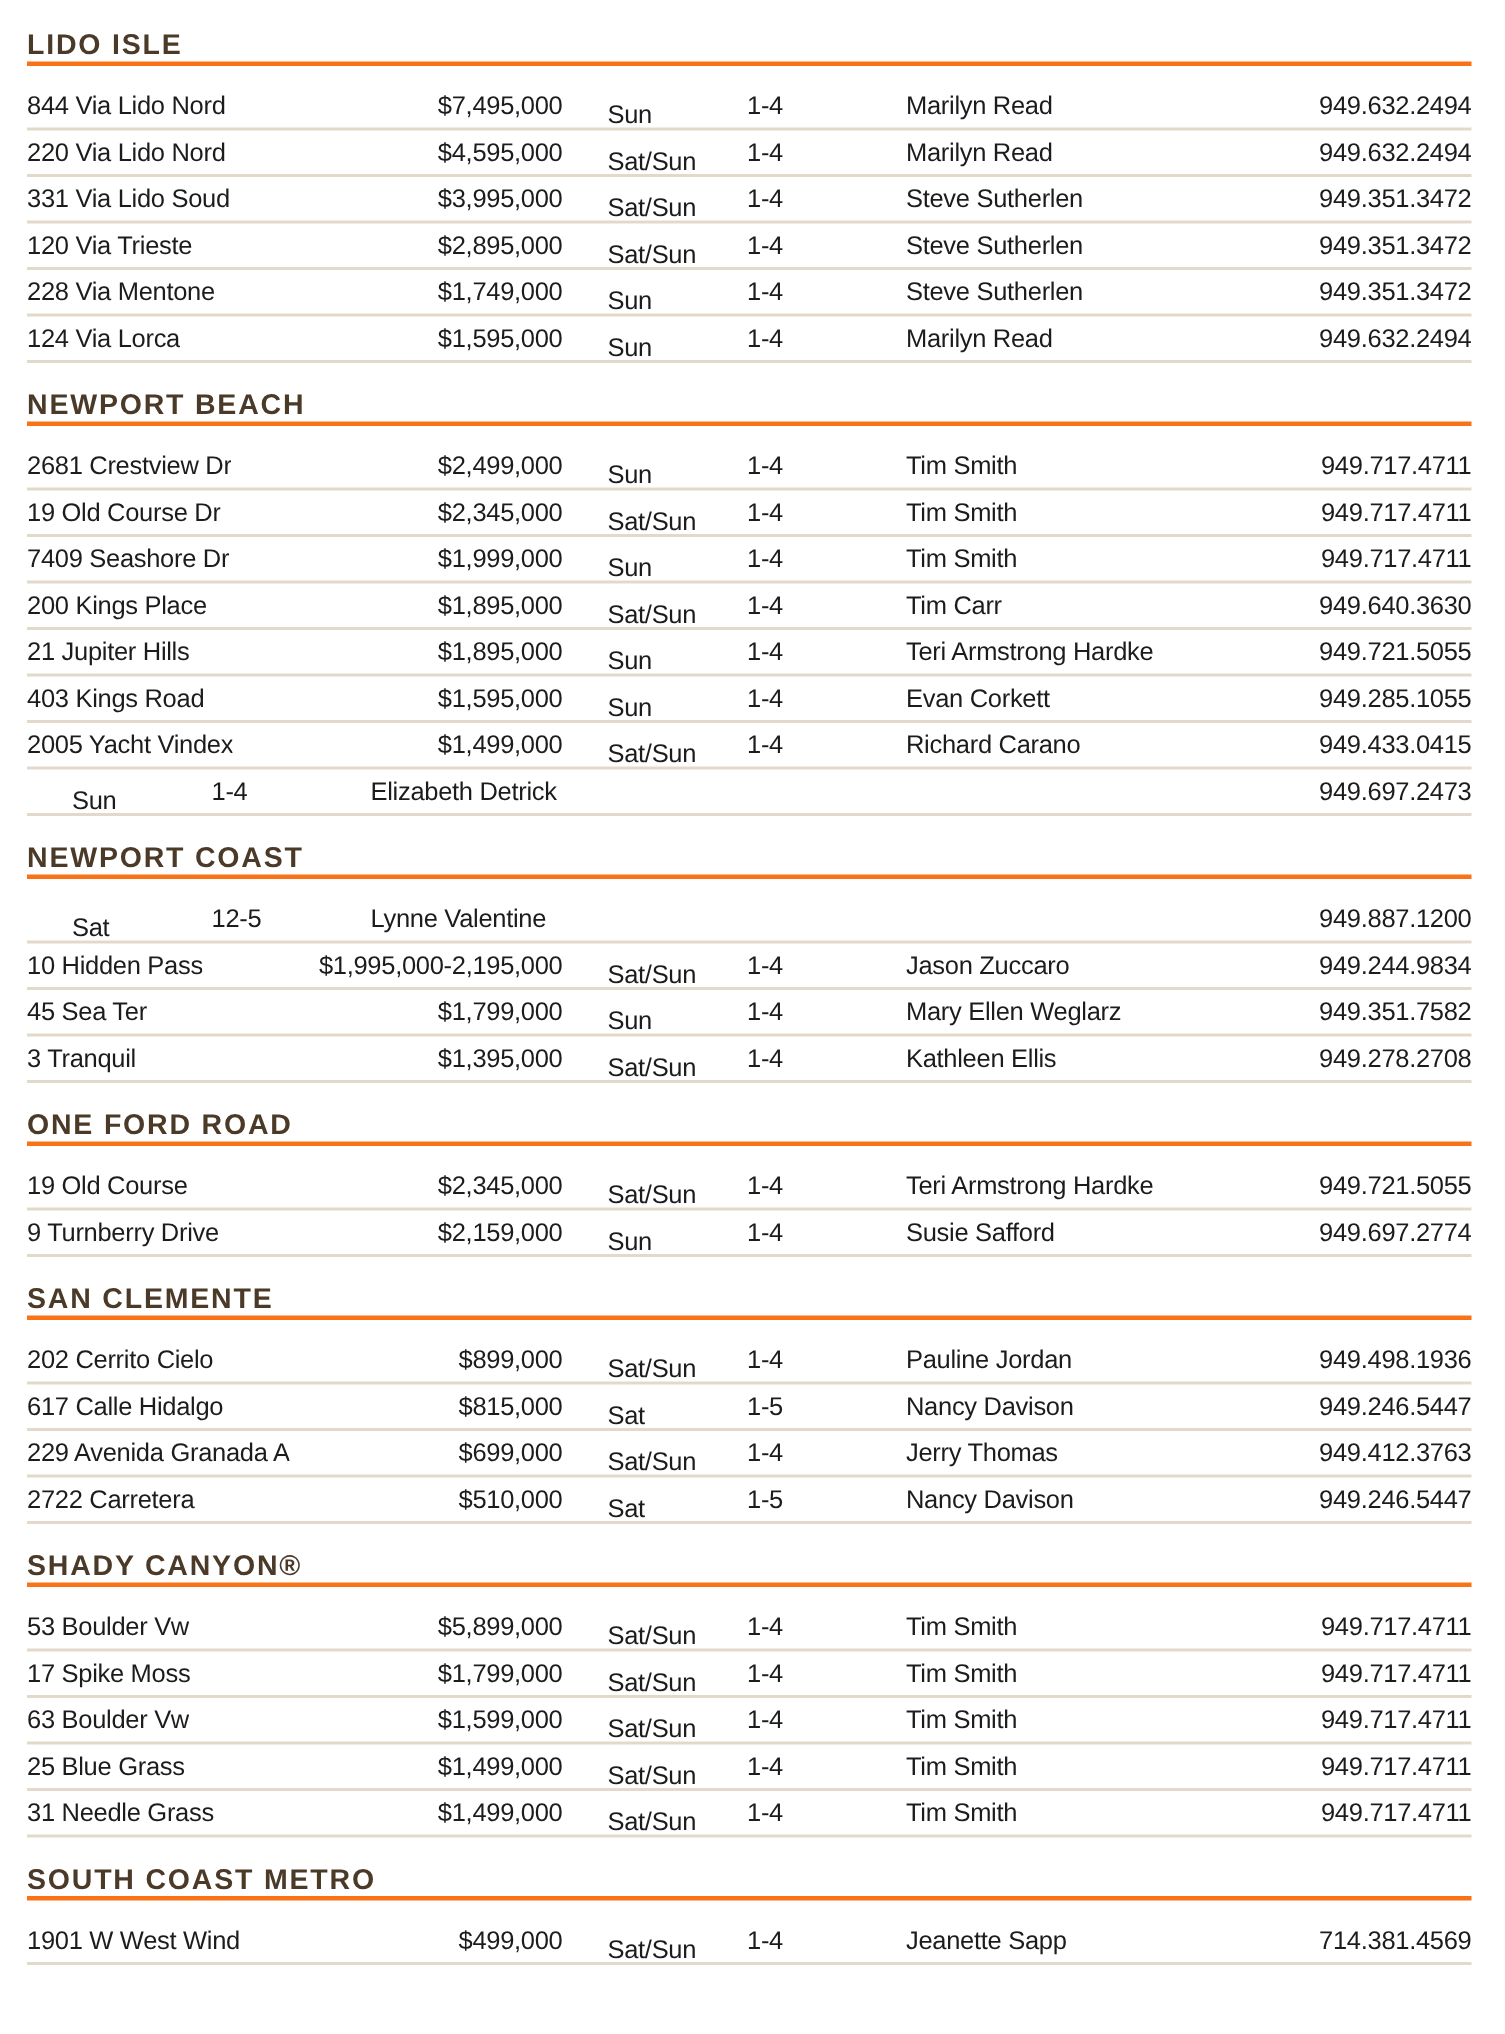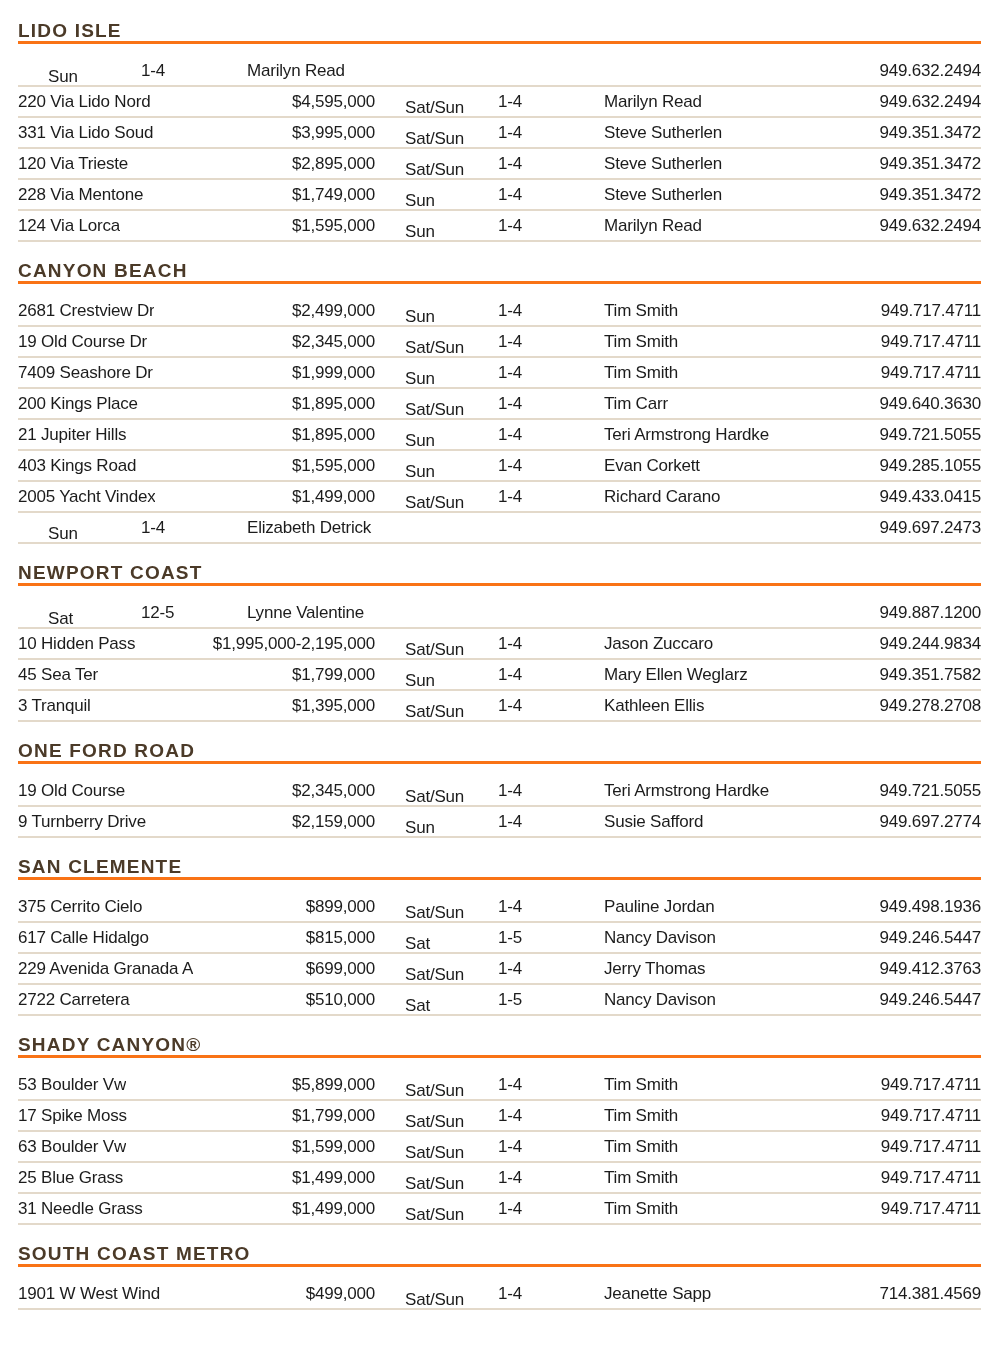--- a/index.html
+++ b/index.html
@@ -81,20 +81,24 @@
   }
 </style>
 </head>
 <body>
 
 <main id="listings-root">
   <section class="region">
     <h2 class="region-title">LIDO ISLE</h2>
     <div class="rows">
   <div class="row">
+    <div class="ap">
+      <span class="addr">844 Via Lido Nord</span>
+      <span class="price">$7,495,000</span>
+    </div>
     <span class="day">Sun</span>
     <span class="time">1-4</span>
     <span class="agent">Marilyn Read</span>
     <span class="phone">949.632.2494</span>
   </div>
 
   <div class="row">
     <div class="ap">
       <span class="addr">220 Via Lido Nord</span>
       <span class="price">$4,595,000</span>
@@ -145,21 +149,21 @@
     </div>
     <span class="day">Sun</span>
     <span class="time">1-4</span>
     <span class="agent">Marilyn Read</span>
     <span class="phone">949.632.2494</span>
   </div>
 </div>
   </section>
 
   <section class="region">
-    <h2 class="region-title">CANYON BEACH</h2>
+    <h2 class="region-title">NEWPORT BEACH</h2>
     <div class="rows">
   <div class="row">
     <div class="ap">
       <span class="addr">2681 Crestview Dr</span>
       <span class="price">$2,499,000</span>
     </div>
     <span class="day">Sun</span>
     <span class="time">1-4</span>
     <span class="agent">Tim Smith</span>
     <span class="phone">949.717.4711</span>
@@ -310,21 +314,21 @@
     <span class="phone">949.697.2774</span>
   </div>
 </div>
   </section>
 
   <section class="region">
     <h2 class="region-title">SAN CLEMENTE</h2>
     <div class="rows">
   <div class="row">
     <div class="ap">
-      <span class="addr">375 Cerrito Cielo</span>
+      <span class="addr">202 Cerrito Cielo</span>
       <span class="price">$899,000</span>
     </div>
     <span class="day">Sat/Sun</span>
     <span class="time">1-4</span>
     <span class="agent">Pauline Jordan</span>
     <span class="phone">949.498.1936</span>
   </div>
 
   <div class="row">
     <div class="ap">

